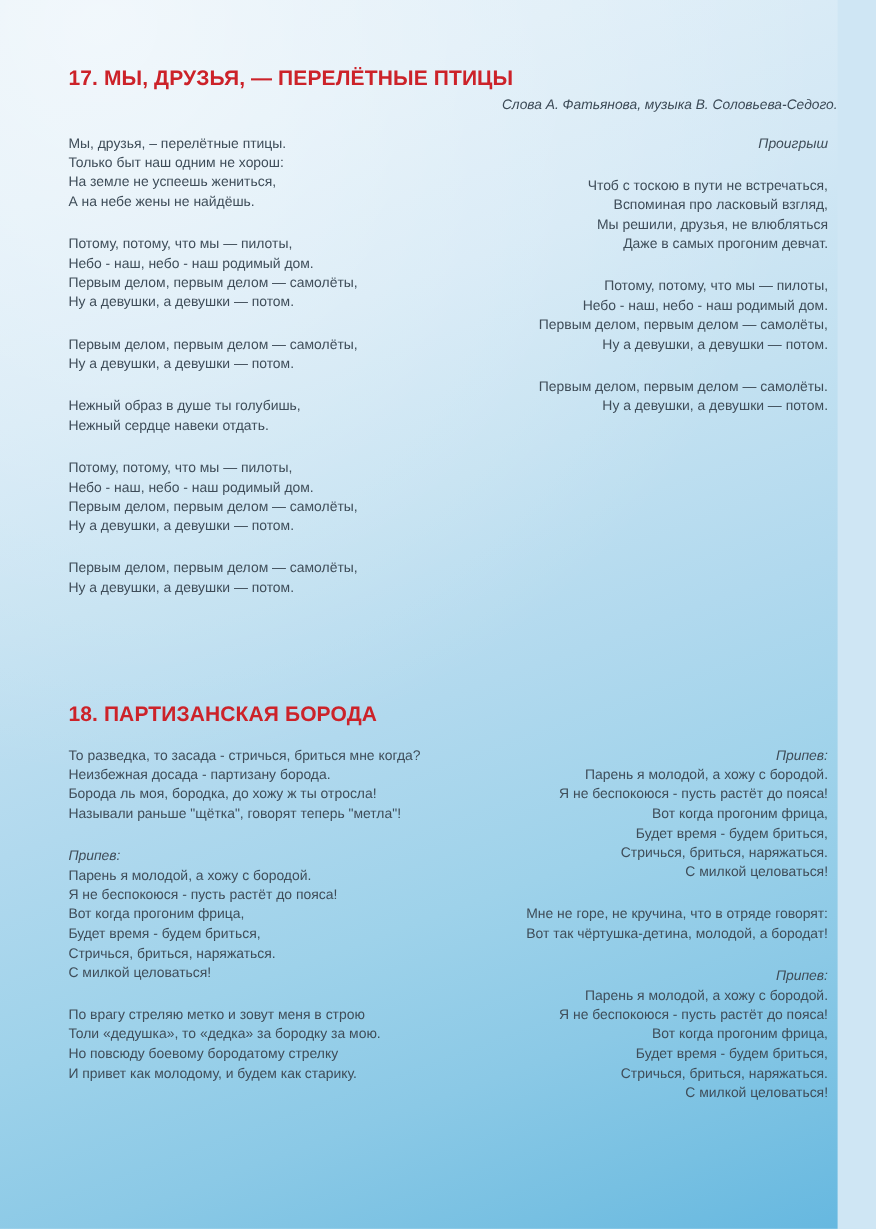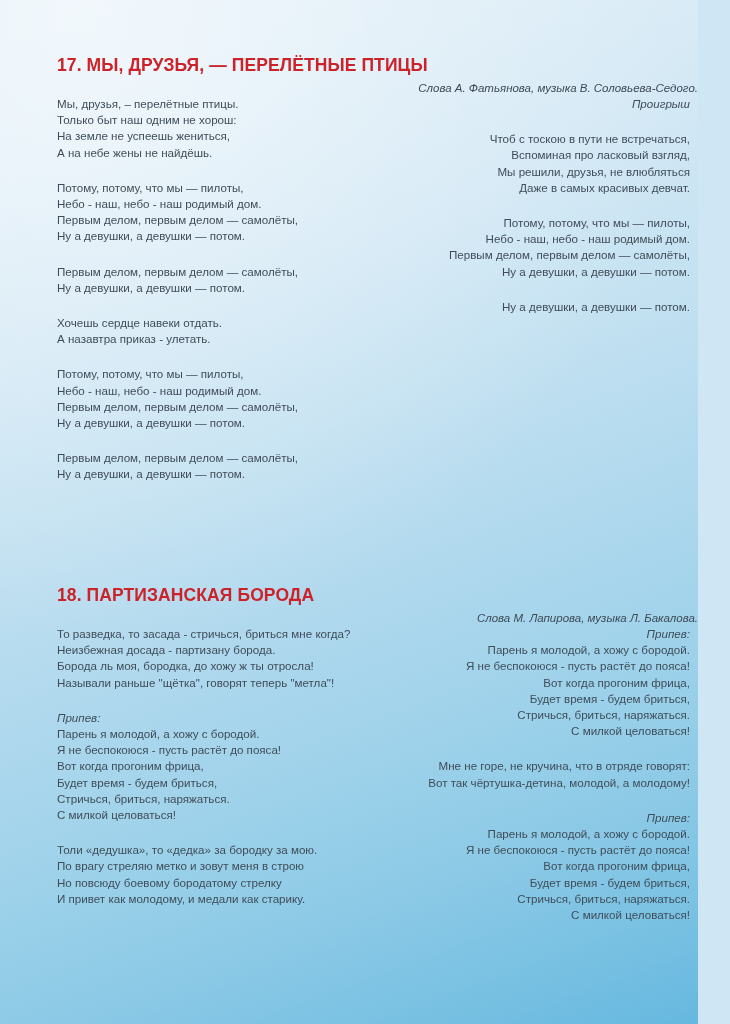--- a/index.html
+++ b/index.html
@@ -79,20 +79,21 @@
     font-size: 11.5px;
     font-style: italic;
     line-height: 16px;
     white-space: nowrap;
     text-align: right;
   }
 
   
   .columns {
     position: relative;
+    margin-top: 16px;
     height: 1px;
   }
   .column {
     position: absolute;
     top: 0;
   }
   .column-left  { left: 57px;  width: 310px; }
   .column-right { left: 380px; width: 310px; text-align: right; }
 
   .stanza {
@@ -132,97 +133,97 @@
               <p class="line">Потому, потому, что мы — пилоты,</p>
               <p class="line">Небо - наш, небо - наш родимый дом.</p>
               <p class="line">Первым делом, первым делом — самолёты,</p>
               <p class="line">Ну а девушки, а девушки — потом.</p>
             </div>
             <div class="stanza">
               <p class="line">Первым делом, первым делом — самолёты,</p>
               <p class="line">Ну а девушки, а девушки — потом.</p>
             </div>
             <div class="stanza">
-              <p class="line">Хочешь сердце навеки отдать.</p>
-              <p class="line">А назавтра приказ - улетать.</p>
+              <p class="line">Нежный образ в душе ты голубишь,</p>
+              <p class="line">Нежный сердце навеки отдать.</p>
             </div>
             <div class="stanza">
               <p class="line">Потому, потому, что мы — пилоты,</p>
               <p class="line">Небо - наш, небо - наш родимый дом.</p>
               <p class="line">Первым делом, первым делом — самолёты,</p>
               <p class="line">Ну а девушки, а девушки — потом.</p>
             </div>
             <div class="stanza">
               <p class="line">Первым делом, первым делом — самолёты,</p>
               <p class="line">Ну а девушки, а девушки — потом.</p>
             </div>
           </div>
         <div class="column column-right">
             <div class="stanza">
               <p class="line label">Проигрыш</p>
             </div>
             <div class="stanza">
               <p class="line">Чтоб с тоскою в пути не встречаться,</p>
               <p class="line">Вспоминая про ласковый взгляд,</p>
               <p class="line">Мы решили, друзья, не влюбляться</p>
-              <p class="line">Даже в самых красивых девчат.</p>
+              <p class="line">Даже в самых прогоним девчат.</p>
             </div>
             <div class="stanza">
               <p class="line">Потому, потому, что мы — пилоты,</p>
               <p class="line">Небо - наш, небо - наш родимый дом.</p>
               <p class="line">Первым делом, первым делом — самолёты,</p>
               <p class="line">Ну а девушки, а девушки — потом.</p>
             </div>
             <div class="stanza">
+              <p class="line">Первым делом, первым делом — самолёты.</p>
               <p class="line">Ну а девушки, а девушки — потом.</p>
             </div>
           </div>
       </div>
     </section>
 
     <section class="song" id="song-18">
       <h2 class="song-title">18. ПАРТИЗАНСКАЯ БОРОДА</h2>
-      <p class="song-credits">Слова М. Лапирова, музыка Л. Бакалова.</p>
       <div class="columns">
         <div class="column column-left">
             <div class="stanza">
               <p class="line">То разведка, то засада - стричься, бриться мне когда?</p>
               <p class="line">Неизбежная досада - партизану борода.</p>
               <p class="line">Борода ль моя, бородка, до хожу ж ты отросла!</p>
               <p class="line">Называли раньше "щётка", говорят теперь "метла"!</p>
             </div>
             <div class="stanza">
               <p class="line label">Припев:</p>
               <p class="line">Парень я молодой, а хожу с бородой.</p>
               <p class="line">Я не беспокоюся - пусть растёт до пояса!</p>
               <p class="line">Вот когда прогоним фрица,</p>
               <p class="line">Будет время - будем бриться,</p>
               <p class="line">Стричься, бриться, наряжаться.</p>
               <p class="line">С милкой целоваться!</p>
             </div>
             <div class="stanza">
+              <p class="line">По врагу стреляю метко и зовут меня в строю</p>
               <p class="line">Толи «дедушка», то «дедка» за бородку за мою.</p>
-              <p class="line">По врагу стреляю метко и зовут меня в строю</p>
               <p class="line">Но повсюду боевому бородатому стрелку</p>
-              <p class="line">И привет как молодому, и медали как старику.</p>
+              <p class="line">И привет как молодому, и будем как старику.</p>
             </div>
           </div>
         <div class="column column-right">
             <div class="stanza">
               <p class="line label">Припев:</p>
               <p class="line">Парень я молодой, а хожу с бородой.</p>
               <p class="line">Я не беспокоюся - пусть растёт до пояса!</p>
               <p class="line">Вот когда прогоним фрица,</p>
               <p class="line">Будет время - будем бриться,</p>
               <p class="line">Стричься, бриться, наряжаться.</p>
               <p class="line">С милкой целоваться!</p>
             </div>
             <div class="stanza">
               <p class="line">Мне не горе, не кручина, что в отряде говорят:</p>
-              <p class="line">Вот так чёртушка-детина, молодой, а молодому!</p>
+              <p class="line">Вот так чёртушка-детина, молодой, а бородат!</p>
             </div>
             <div class="stanza">
               <p class="line label">Припев:</p>
               <p class="line">Парень я молодой, а хожу с бородой.</p>
               <p class="line">Я не беспокоюся - пусть растёт до пояса!</p>
               <p class="line">Вот когда прогоним фрица,</p>
               <p class="line">Будет время - будем бриться,</p>
               <p class="line">Стричься, бриться, наряжаться.</p>
               <p class="line">С милкой целоваться!</p>
             </div>

